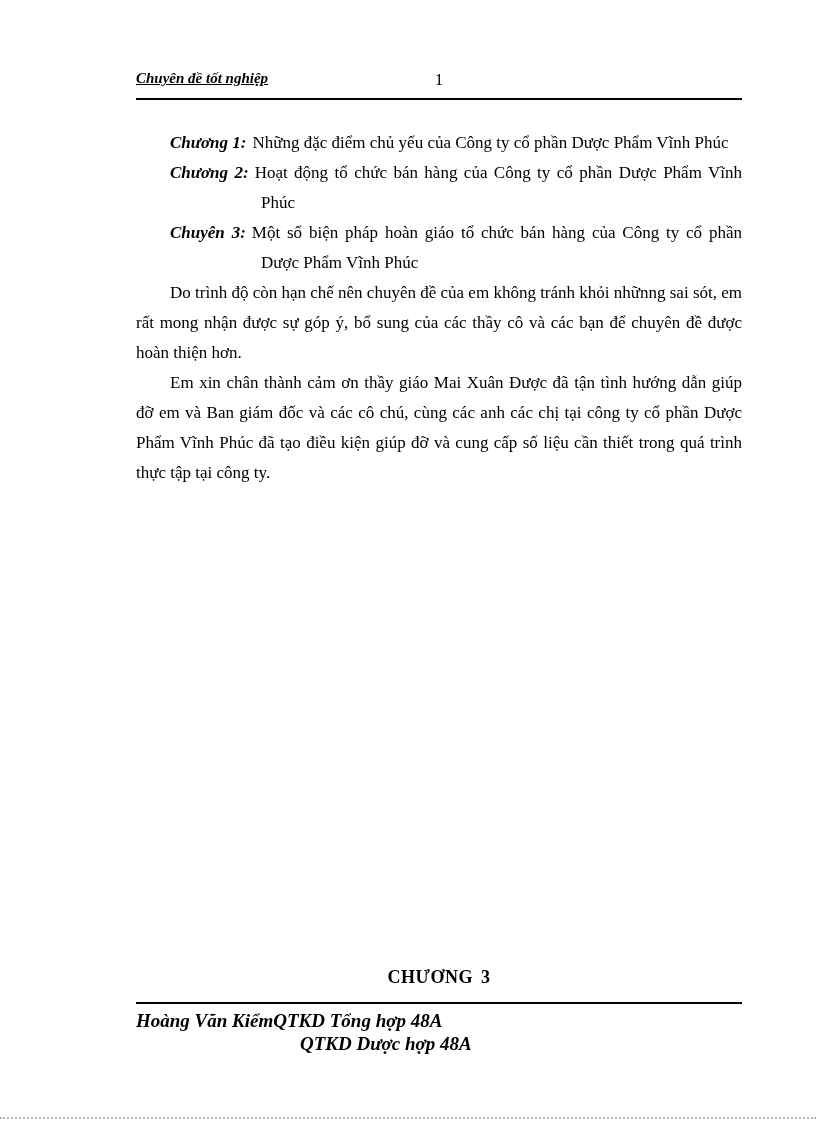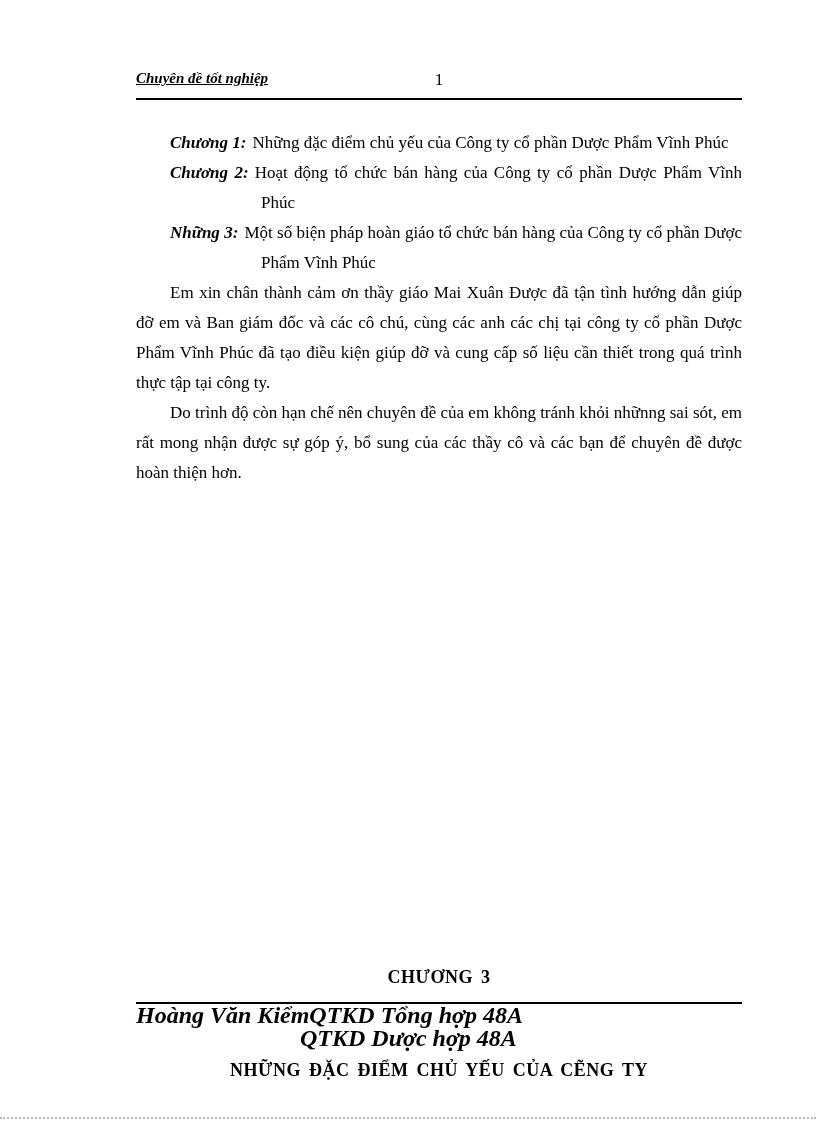--- a/index.html
+++ b/index.html
@@ -75,23 +75,24 @@
     word-spacing: 3px;
     white-space: pre-wrap;
   }
   
   .footer {
     position: absolute;
     top: 1002px;
     left: 136px;
     width: 606px;
     border-top: 2px solid #000;
+    padding-top: 5px;
     font-weight: bold;
     font-style: italic;
-    font-size: 24px;
+    font-size: 19px;
     line-height: 23px;
   }
   .footer-line2 { padding-left: 164px; }
   
   .bottom-dotted {
     position: absolute;
     left: 0;
     bottom: 4px;
     width: 816px;
     border-top: 2px dotted #b9b9b9;
@@ -103,28 +104,27 @@
 <div class="page">
 
   <div class="header">
     <span class="header-page-number">1</span>
     <span class="header-title">Chuyên đề tốt nghiệp</span>
   </div>
 
   <div class="body-text">
     <p class="chapter-item"><span class="chapter-label">Chương 1:</span><span>Những đặc điểm chủ yếu của Công ty cổ phần Dược Phẩm Vĩnh Phúc</span></p>
     <p class="chapter-item"><span class="chapter-label">Chương 2:</span><span>Hoạt động tổ chức bán hàng của Công ty cổ phần Dược Phẩm Vĩnh Phúc</span></p>
-    <p class="chapter-item"><span class="chapter-label">Những 3:</span><span>Một số biện pháp hoàn giáo tổ chức bán hàng của Công ty cổ phần Dược Phẩm Vĩnh Phúc</span></p>
+    <p class="chapter-item"><span class="chapter-label">Chuyên 3:</span><span>Một số biện pháp hoàn giáo tổ chức bán hàng của Công ty cổ phần Dược Phẩm Vĩnh Phúc</span></p>
+    <p class="para">Do trình độ còn hạn chế nên chuyên đề của em không tránh khỏi nhữnng sai sót, em rất mong nhận được sự góp ý, bổ sung của các thầy cô và các bạn để chuyên đề được hoàn thiện hơn.</p>
     <p class="para">Em xin chân thành cảm ơn thầy giáo Mai Xuân Được đã tận tình hướng dẫn giúp đỡ em và Ban giám đốc và các cô chú, cùng các anh các chị tại công ty cổ phần Dược Phẩm Vĩnh Phúc đã tạo điều kiện giúp đỡ và cung cấp số liệu cần thiết trong quá trình thực tập tại công ty.</p>
-    <p class="para">Do trình độ còn hạn chế nên chuyên đề của em không tránh khỏi nhữnng sai sót, em rất mong nhận được sự góp ý, bổ sung của các thầy cô và các bạn để chuyên đề được hoàn thiện hơn.</p>
   </div>
 
   <div class="section-heading">
     <div>CHƯƠNG 3</div>
-    <div>NHỮNG ĐẶC ĐIỂM CHỦ YẾU CỦA CẼNG TY</div>
     
   </div>
 
   <div class="footer">
     <div>Hoàng Văn KiểmQTKD Tổng hợp 48A</div>
     <div class="footer-line2">QTKD Dược hợp 48A</div>
   </div>
 
   <div class="bottom-dotted"></div>
 

